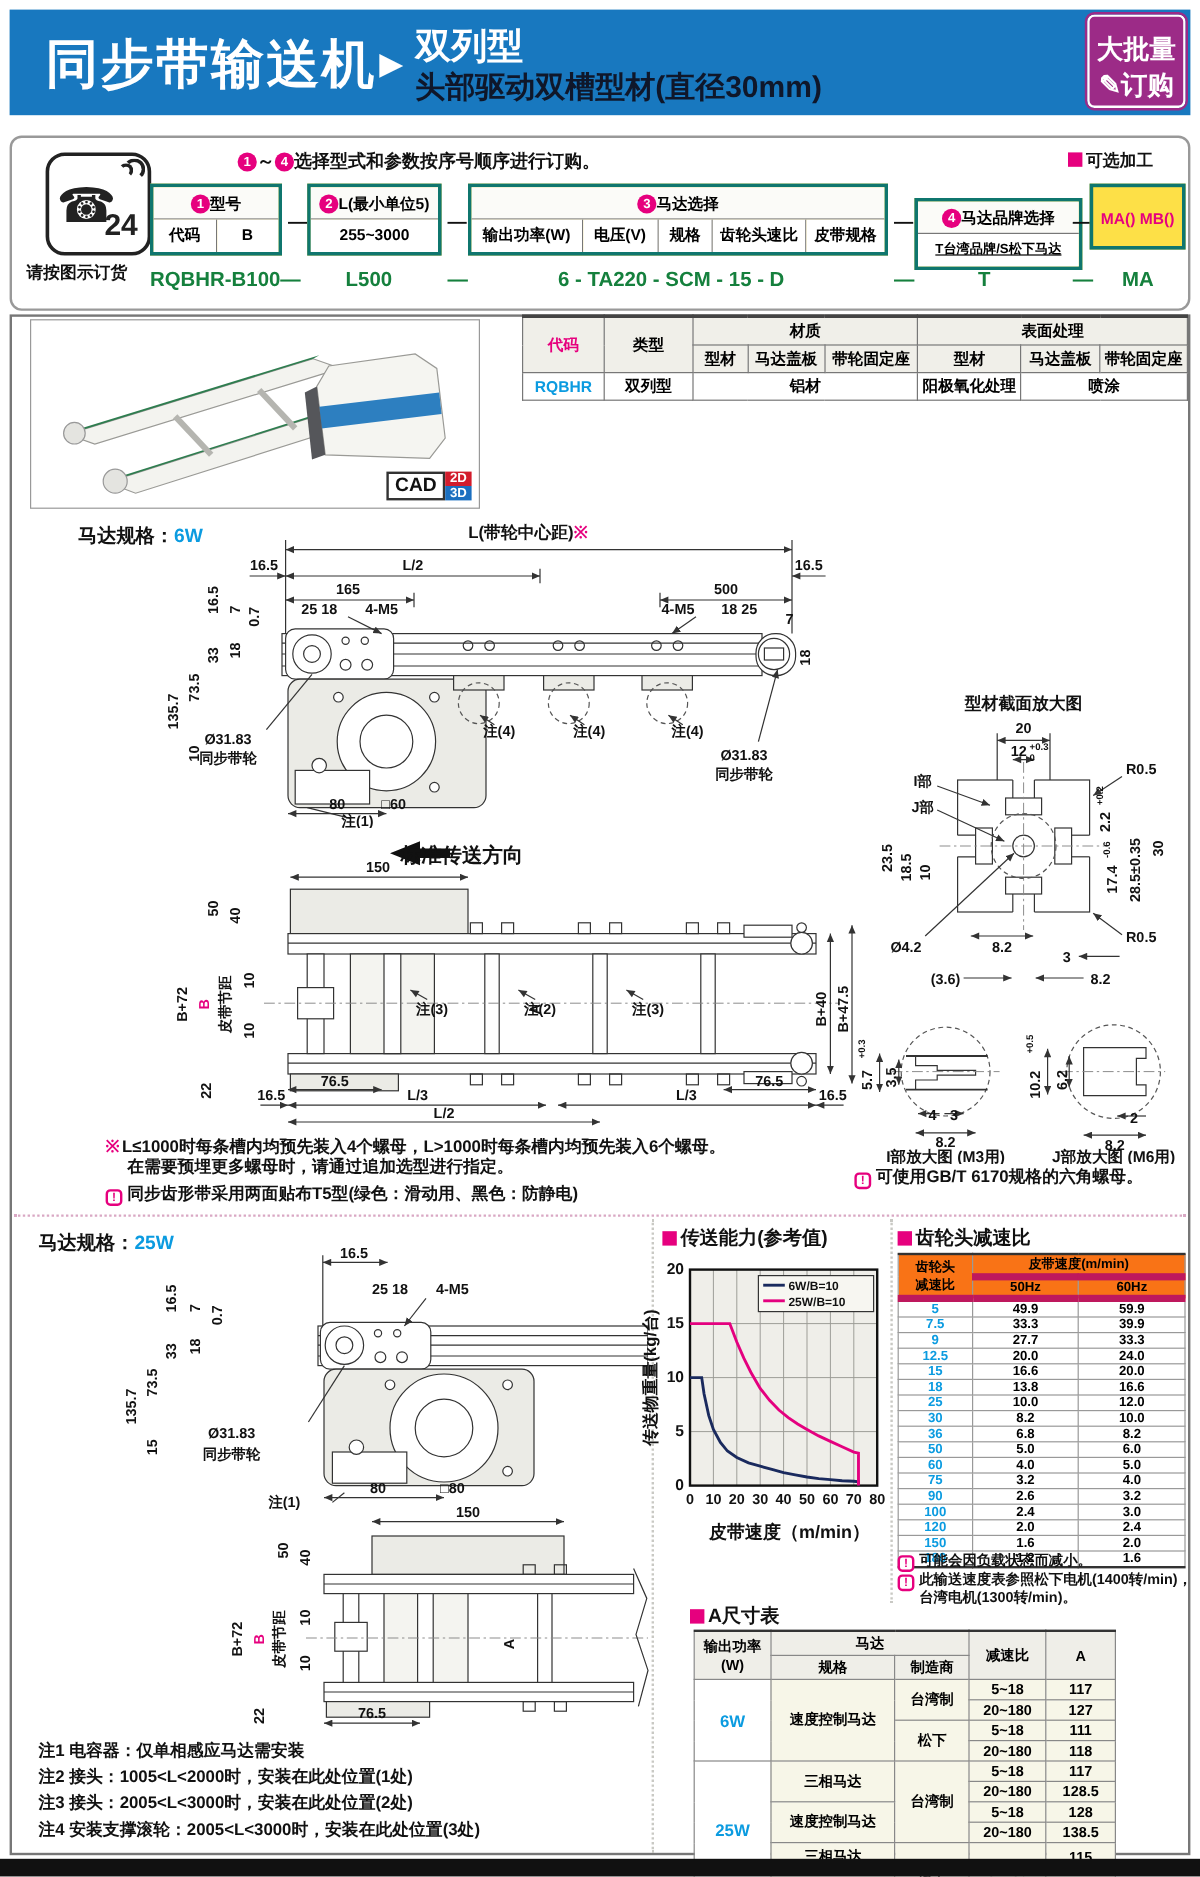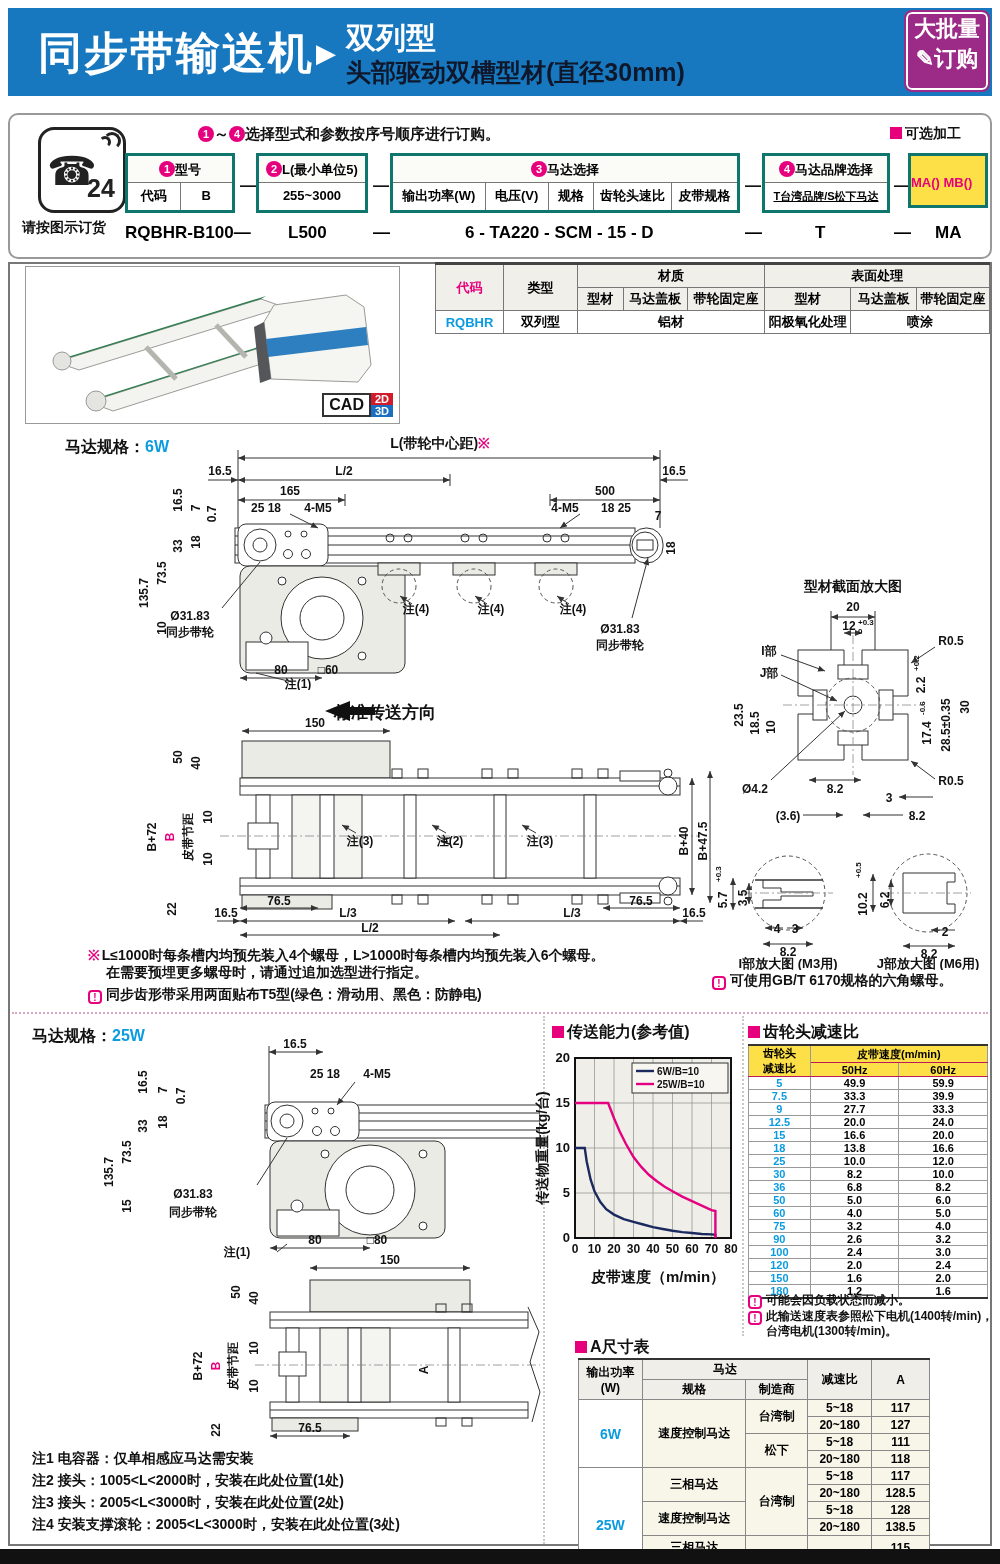--- a/index.html
+++ b/index.html
@@ -7,40 +7,40 @@
   .page { position:relative; width:1000px; height:1564px; background:#fff; overflow:hidden; }
   .abs { position:absolute; }
 
   
   .banner { left:8px; top:8px; width:984px; height:88px; background:#1878bf; }
   .banner-title { left:30px; top:16px; font-size:44px; font-weight:bold; color:#fff; letter-spacing:2px; }
   .banner-arrow { left:308px; top:30px; font-size:26px; color:#fff; }
   .banner-type { left:338px; top:10px; font-size:30px; font-weight:bold; color:#fff; }
   .banner-sub { left:338px; top:48px; font-size:25px; font-weight:bold; color:#0f172a; }
   .badge { left:906px; top:12px; width:82px; height:78px; background:#9c2b87; border:2px solid #fff; outline:2px solid #9c2b87; border-radius:6px; color:#fff; text-align:center; font-weight:bold; }
-  .badge .b1 { font-size:22px; margin-top:0; }
+  .badge .b1 { font-size:22px; margin-top:12px; }
   .badge .b2 { font-size:22px; }
 
   
   .order-box { left:8px; top:113px; width:984px; height:146px; border:2px solid #999; border-radius:10px; background:#fff; }
   .phone-box { left:28px; top:12px; width:88px; height:86px; border:3px solid #222; border-radius:16px; }
   .phone-glyph { left:6px; top:18px; font-size:40px; color:#222; }
   .phone-24 { left:46px; top:44px; font-size:25px; font-weight:bold; color:#222; }
   .phone-arc { border:3px solid #222; border-radius:50%; border-bottom-color:transparent; border-left-color:transparent; }
   .phone-note { left:12px; top:104px; font-size:14px; font-weight:bold; color:#111; width:130px; }
   .hand { left:140px; top:50px; font-size:30px; color:#e6007e; }
   .ord-instr { left:188px; top:10px; font-size:15px; font-weight:bold; color:#111; }
   .numc { display:inline-block; width:16px; height:16px; border-radius:50%; background:#e6007e; color:#fff; font-size:11px; font-weight:bold; text-align:center; line-height:16px; vertical-align:1px; }
   .selbox { border:3px solid #0f766e; background:#fde047; }
   .selbox .hd { border-bottom:1px solid #777; background:#fbfbf8; font-size:13px; font-weight:bold; text-align:center; height:27px; line-height:27px; }
   .selbox .cells { display:flex; height:27px; }
   .selbox .cells > div { flex:1; border-right:1px solid #777; font-size:13px; font-weight:bold; text-align:center; line-height:26px; background:#fff; }
   .selbox .cells > div:last-child { border-right:none; }
   .dash { font-size:16px; font-weight:bold; color:#111; }
-  .ex { color:#000000; font-weight:bold; font-size:17px; }
+  .ex { color:#15803d; font-weight:bold; font-size:17px; }
   .optlabel { font-size:14px; font-weight:bold; color:#111; }
   .sqm { display:inline-block; width:12px; height:12px; background:#e6007e; vertical-align:-1px; margin-right:3px; }
 
   
   .main-frame { left:8px; top:262px; width:984px; height:1284px; border:2px solid #777; background:#fff; }
   .photo-box { left:25px; top:266px; width:375px; height:158px; border:1px solid #999; background:#fff; }
   .cad { right:6px; bottom:6px; display:flex; align-items:stretch; position:absolute; }
   .cad-word { border:2px solid #333; background:#fff; color:#111; font-weight:bold; font-size:16px; padding:1px 5px; }
   .cad-2d { background:#d21c2c; color:#fff; font-size:11px; font-weight:bold; padding:0 4px; }
   .cad-3d { background:#1b6fc0; color:#fff; font-size:11px; font-weight:bold; padding:0 4px; }
@@ -73,21 +73,21 @@
   .sep-dot { border-top:2px dotted #d9a8c4; }
   .sep-dot-v { border-left:2px dotted #c9c9c4; }
 
   .note-line { font-size:14px; font-weight:bold; color:#111; }
   .note-star { color:#e6007e; margin-right:2px; }
 
   
   .sect-title { font-size:16px; font-weight:bold; color:#111; }
   .gear-table { left:748px; top:1044px; width:240px; border-top:2px solid #333; border-bottom:2px solid #333; }
   .gear-table th, .gear-table td { border:1px solid #999; font-size:11px; font-weight:bold; text-align:center; padding:0px 2px; height:12px; }
-  .gear-table th { background:#fde047; border-bottom:1px solid #be185d; }
+  .gear-table th { background:#f97316; border-bottom:6px solid #be185d; }
   .gear-table td.ratio { color:#0b9be0; }
   .gear-note { font-size:12px; font-weight:bold; color:#111; }
 
   .asize-table { left:578px; top:1358px; width:352px; border-top:2px solid #333; border-bottom:2px solid #333; }
   .asize-table th, .asize-table td { border:1px solid #888; font-size:12px; font-weight:bold; text-align:center; padding:1px 2px; }
   .asize-table th { background:#efeee8; }
   .asize-table td { background:#f7f6e8; }
   .asize-table td.pw { background:#fff; color:#0b9be0; font-size:14px; }
   .footer-bar { left:0; top:1549px; width:1000px; height:15px; background:#111; }
 </style>
@@ -143,29 +143,29 @@
       <div class="hd"><span class="numc">3</span><span>马达选择</span></div>
       <div class="cells">
         <div style="flex:1.55">输出功率(W)</div>
         <div style="flex:1.05">电压(V)</div>
         <div style="flex:0.75">规格</div>
         <div style="flex:1.3">齿轮头速比</div>
         <div style="flex:1.1">皮带规格</div>
       </div>
     </div>
     <div class="abs dash" style="left:735px; top:62px;">—</div>
-    <div class="abs selbox" style="left:752px; top:38px; width:128px;">
+    <div class="abs selbox" style="left:752px; top:50px; width:140px;">
       <div class="hd"><span class="numc">4</span><span>马达品牌选择</span></div>
       <div class="cells">
           <div style="font-size:11px;text-decoration:underline;">T台湾品牌/S松下马达</div>
         </div>
     </div>
     <div class="abs dash" style="left:884px; top:62px;">—</div>
     <div class="abs selbox" style="left:898px; top:38px; width:80px; height:55px;">
-      <div style="height:53px; line-height:53px; font-size:13px; font-weight:bold; color:#e6007e;">MA()  MB()</div>
+      <div style="height:53px; line-height:53px; text-align:center; font-size:13px; font-weight:bold; color:#e6007e;">MA()  MB()</div>
     </div>
 
     <div class="abs ex" style="left:115px; top:108px;">RQBHR-B100—</div>
     <div class="abs ex" style="left:278px; top:108px;">L500</div>
     <div class="abs ex" style="left:363px; top:108px;">—</div>
     <div class="abs ex" style="left:455px; top:108px;">6 - TA220 - SCM - 15 - D</div>
     <div class="abs ex" style="left:735px; top:108px;">—</div>
     <div class="abs ex" style="left:805px; top:108px;">T</div>
     <div class="abs ex" style="left:884px; top:108px;">—</div>
     <div class="abs ex" style="left:925px; top:108px;">MA</div>

